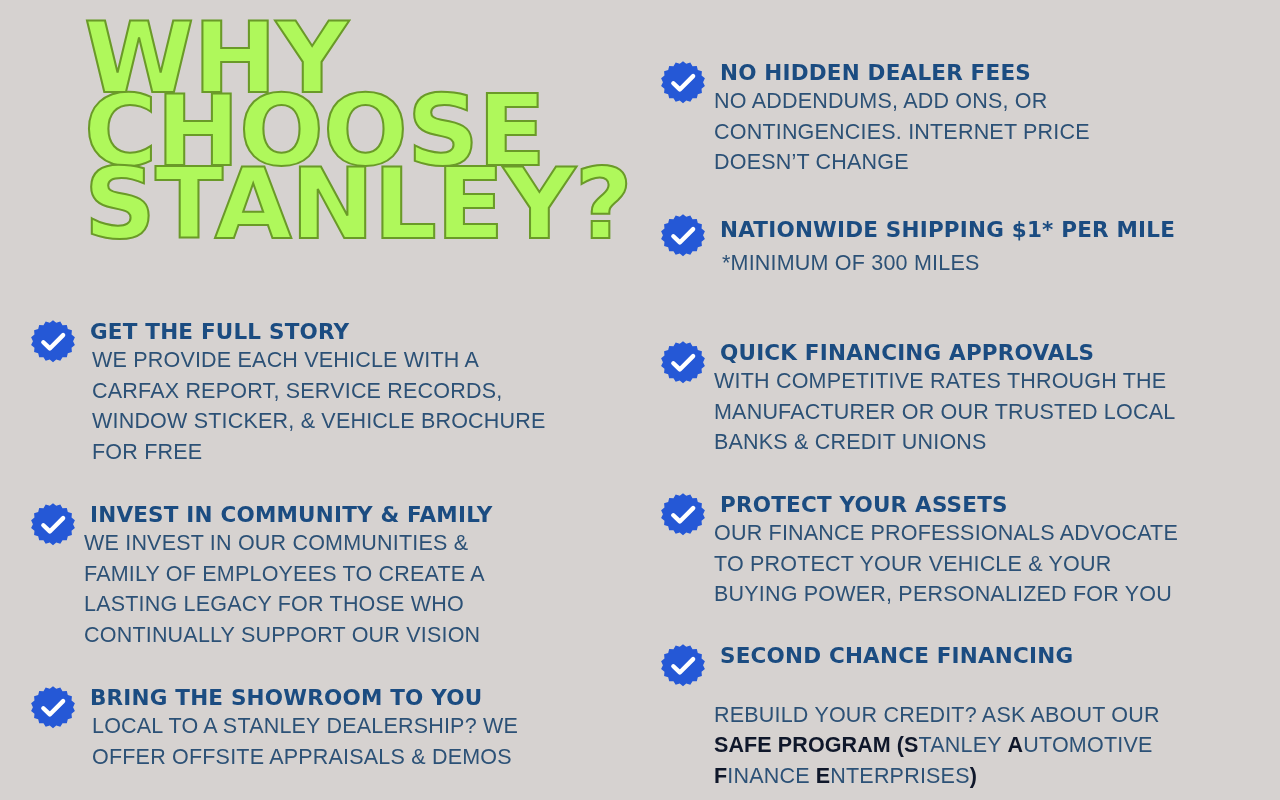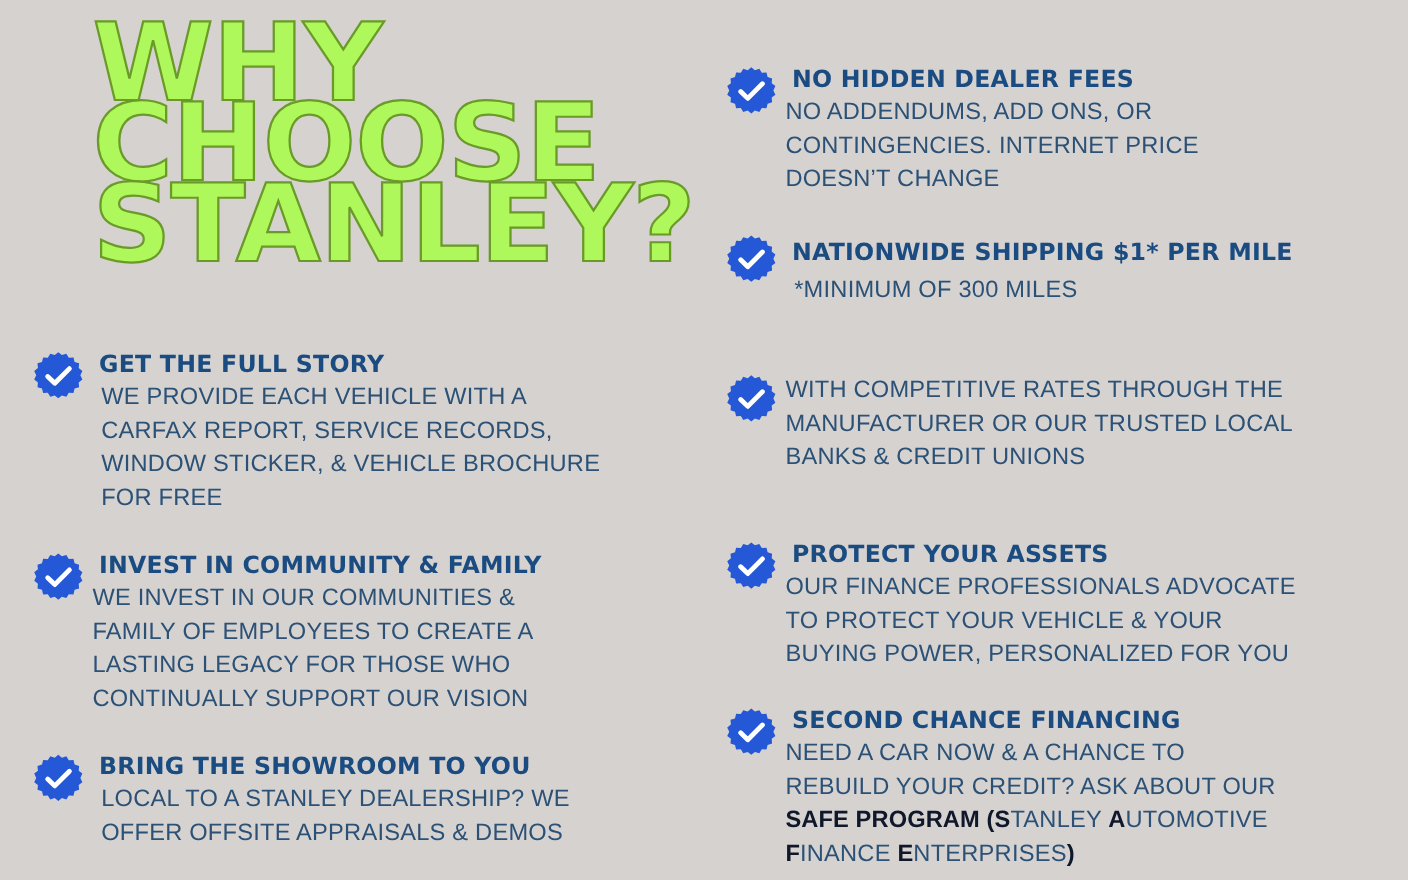--- a/index.html
+++ b/index.html
@@ -243,20 +243,21 @@
 
     <div class="item" id="item-quick-financing">
       <div class="item-row">
         <span class="badge">
           <svg viewBox="0 0 100 100" aria-hidden="true">
             <path fill="#2558D6" d="M50 2.5 L57.1 8.2 L65.9 5.6 L70.7 13.4 L80 12.9 L82.2 21.9 L91.1 24.6 L90.3 33.9 L97.6 39.7 L93.6 48.2 L97.6 56.6 L90.3 62.4 L91.1 71.7 L82.2 74.4 L80 83.4 L70.7 82.9 L65.9 90.7 L57.1 88.1 L50 93.8 L42.9 88.1 L34.1 90.7 L29.3 82.9 L20 83.4 L17.8 74.4 L8.9 71.7 L9.7 62.4 L2.4 56.6 L6.4 48.2 L2.4 39.7 L9.7 33.9 L8.9 24.6 L17.8 21.9 L20 12.9 L29.3 13.4 L34.1 5.6 L42.9 8.2 Z"></path>
             <path fill="none" stroke="#FFFFFF" stroke-width="9.5" stroke-linecap="round" stroke-linejoin="round" d="M29 50.5 L43 64 L72 35"></path>
           </svg>
         </span>
         <div class="item-body">
+          <h2 class="item-heading">QUICK FINANCING APPROVALS</h2>
           <p class="item-desc flush">WITH COMPETITIVE RATES THROUGH THE
 MANUFACTURER OR OUR TRUSTED LOCAL
 BANKS &amp; CREDIT UNIONS</p>
         </div>
       </div>
     </div>
 
     <div class="item" id="item-protect-your-assets">
       <div class="item-row">
         <span class="badge">
@@ -277,20 +278,20 @@
     <div class="item" id="item-second-chance-financing">
       <div class="item-row">
         <span class="badge">
           <svg viewBox="0 0 100 100" aria-hidden="true">
             <path fill="#2558D6" d="M50 2.5 L57.1 8.2 L65.9 5.6 L70.7 13.4 L80 12.9 L82.2 21.9 L91.1 24.6 L90.3 33.9 L97.6 39.7 L93.6 48.2 L97.6 56.6 L90.3 62.4 L91.1 71.7 L82.2 74.4 L80 83.4 L70.7 82.9 L65.9 90.7 L57.1 88.1 L50 93.8 L42.9 88.1 L34.1 90.7 L29.3 82.9 L20 83.4 L17.8 74.4 L8.9 71.7 L9.7 62.4 L2.4 56.6 L6.4 48.2 L2.4 39.7 L9.7 33.9 L8.9 24.6 L17.8 21.9 L20 12.9 L29.3 13.4 L34.1 5.6 L42.9 8.2 Z"></path>
             <path fill="none" stroke="#FFFFFF" stroke-width="9.5" stroke-linecap="round" stroke-linejoin="round" d="M29 50.5 L43 64 L72 35"></path>
           </svg>
         </span>
         <div class="item-body">
           <h2 class="item-heading">SECOND CHANCE FINANCING</h2>
-          <p class="item-desc flush"><span>NEED A CAR NOW &amp; A CHANCE TO</span><br><span>REBUILD YOUR CREDIT?  ASK ABOUT OUR</span><br><b>SAFE PROGRAM (S</b><span>TANLEY </span><b>A</b><span>UTOMOTIVE </span><br><b>F</b><span>INANCE </span><b>E</b><span>NTERPRISES</span><b>)</b></p>
+          <p class="item-desc flush"><br><span>REBUILD YOUR CREDIT?  ASK ABOUT OUR</span><br><b>SAFE PROGRAM (S</b><span>TANLEY </span><b>A</b><span>UTOMOTIVE </span><br><b>F</b><span>INANCE </span><b>E</b><span>NTERPRISES</span><b>)</b></p>
         </div>
       </div>
     </div>
 
   </div>
 
 </div>
 
 </body></html>

